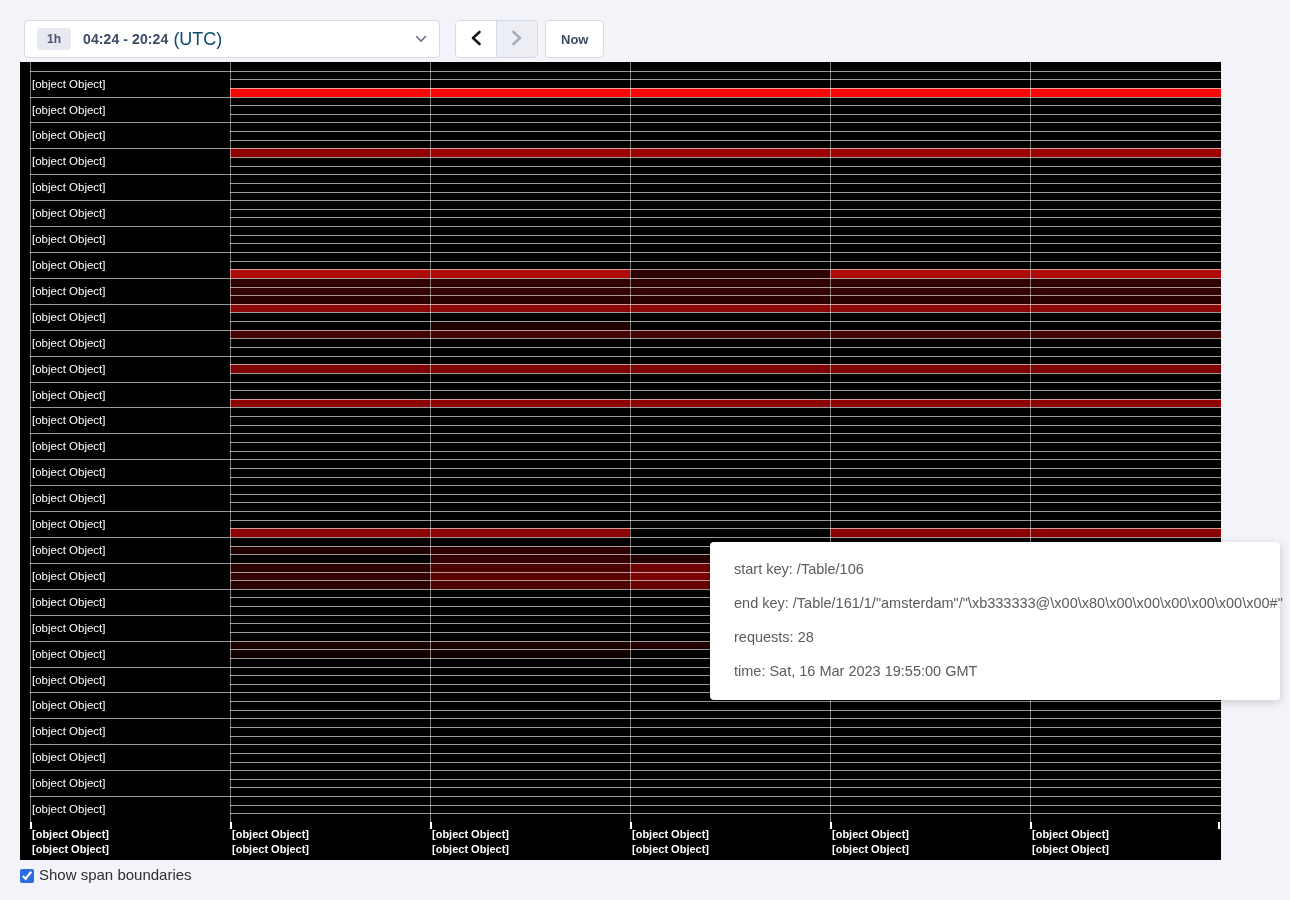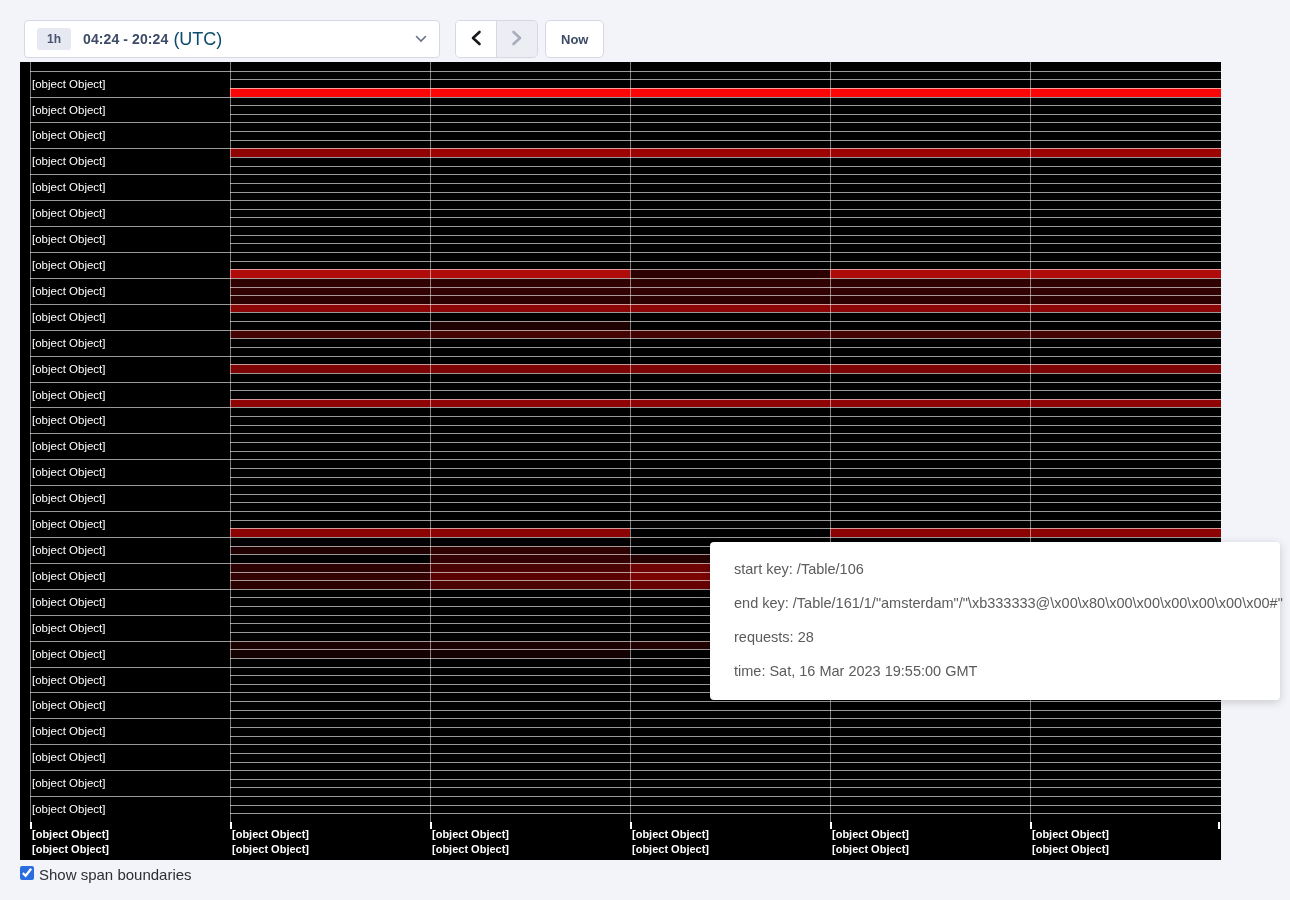--- a/index.html
+++ b/index.html
@@ -55,21 +55,21 @@
   .tick-date{position:absolute;top:21px;color:#fff;font-size:11px;font-weight:700;white-space:nowrap;}
   
   .tooltip{
     position:absolute;left:710px;top:542px;width:570px;min-height:152px;box-sizing:border-box;
     background:#ffffff;border-radius:4px;box-shadow:0 2px 10px rgba(0,0,0,0.18);
     padding:10px 24px 12px 24px;z-index:20;
   }
   .tooltip-line{color:#5b5b5b;font-size:14.5px;line-height:34px;white-space:pre;}
   
   .footer-check{
-    position:absolute;left:20px;top:866px;display:flex;align-items:flex-start;gap:5px;
+    position:absolute;left:20px;top:866px;display:flex;align-items:flex-end;gap:5px;
     color:#2c2e33;font-size:15px;cursor:pointer;
   }
   .footer-check input{width:14px;height:14px;accent-color:#2b6de0;margin:0;cursor:pointer;}
 </style>
 </head>
 <body>
 
 <div class="toolbar">
   <div class="range-select">
     <span class="range-badge">1h</span>

